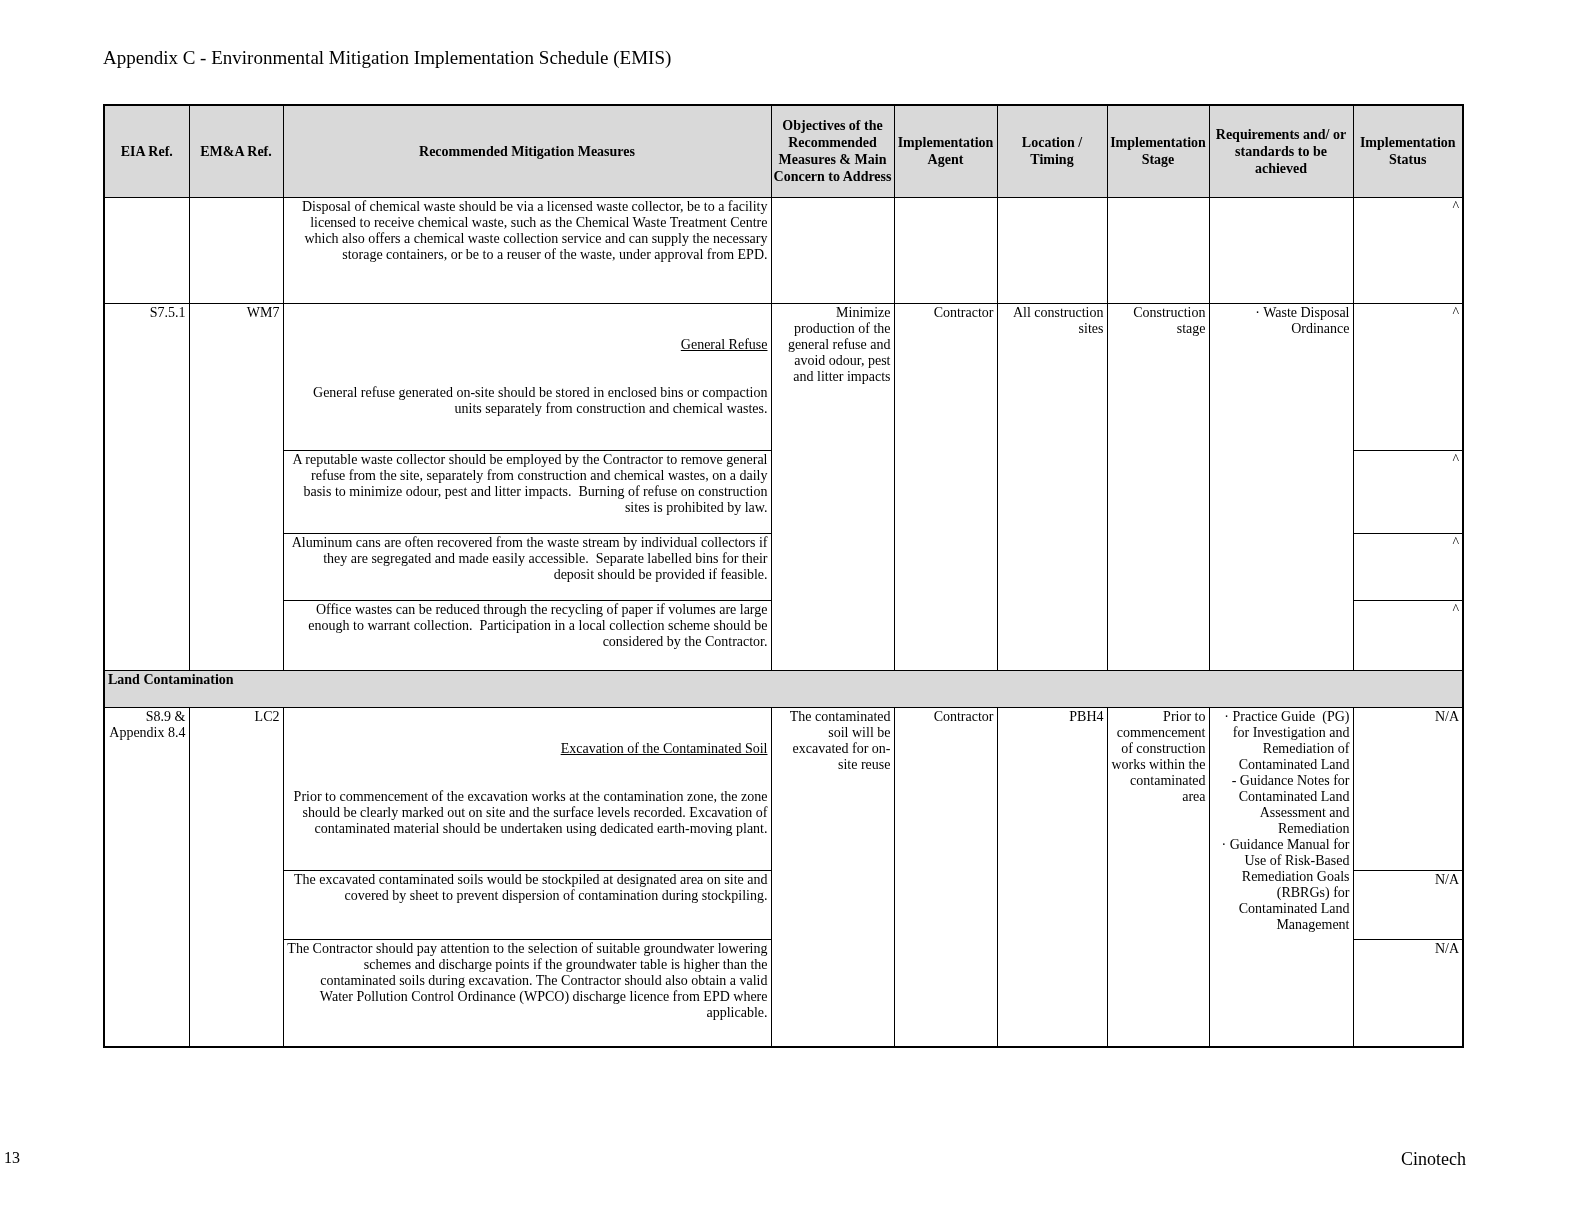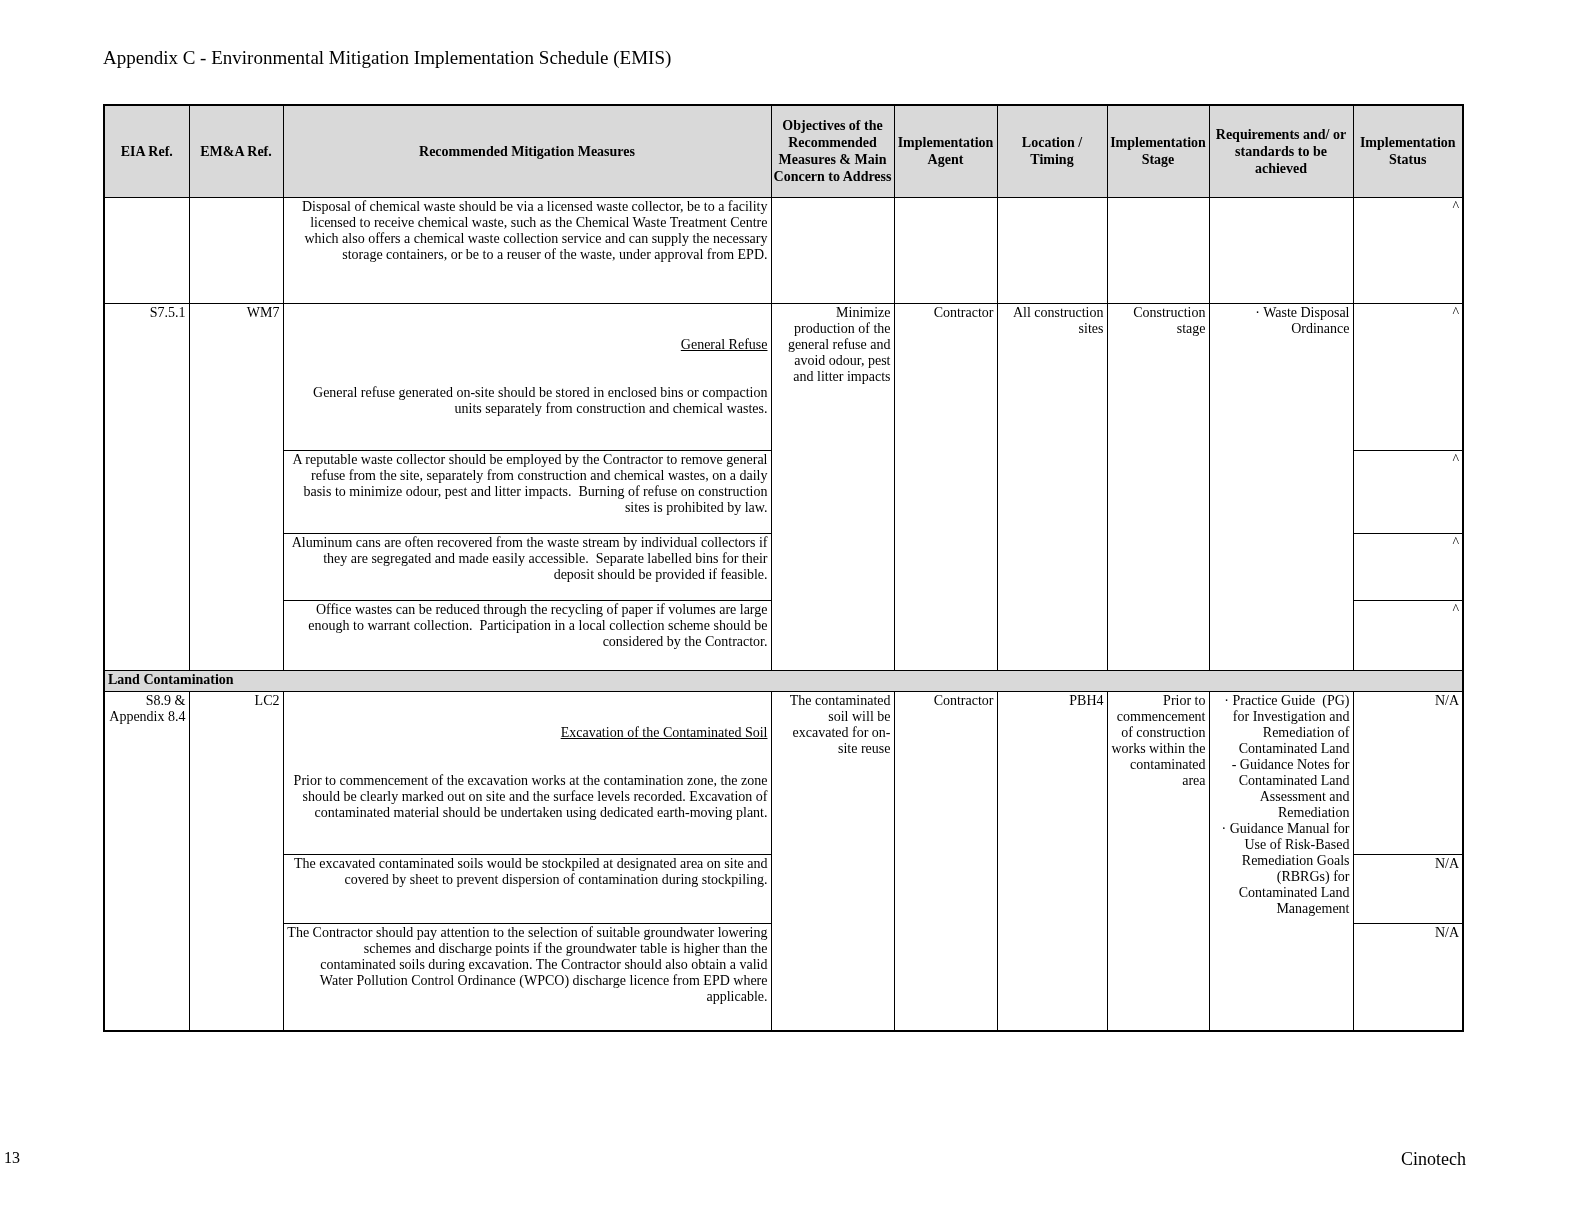--- a/index.html
+++ b/index.html
@@ -104,21 +104,21 @@
     </tr>
     <tr style="height:67px">
       <td class="m">Aluminum cans are often recovered from the waste stream by individual collectors if they are segregated and made easily accessible.  Separate labelled bins for their deposit should be provided if feasible.</td>
       <td class="st">^</td>
     </tr>
     <tr style="height:70px">
       <td class="m">Office wastes can be reduced through the recycling of paper if volumes are large enough to warrant collection.  Participation in a local collection scheme should be considered by the Contractor.</td>
       <td class="st">^</td>
     </tr>
 
-    <tr class="section-row" style="height:21px">
+    <tr class="section-row" style="height:37px">
       <td colspan="9">Land Contamination</td>
     </tr>
 
     <tr style="height:94px">
       <td class="ctr" rowspan="3">S8.9 &amp; Appendix 8.4</td>
       <td class="ctr" rowspan="3">LC2</td>
       <td class="m">
         <div class="u">Excavation of the Contaminated Soil</div>
         <div>Prior to commencement of the excavation works at the contamination zone, the zone should be clearly marked out on site and the surface levels recorded. Excavation of contaminated material should be undertaken using dedicated earth-moving plant.</div>
       </td>

